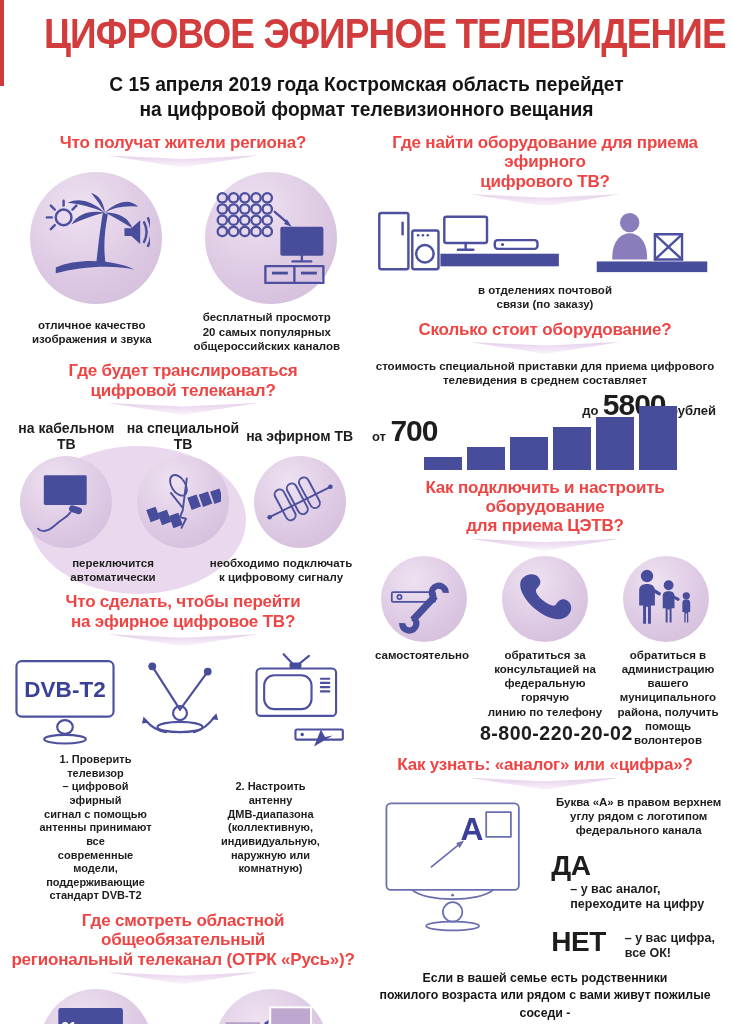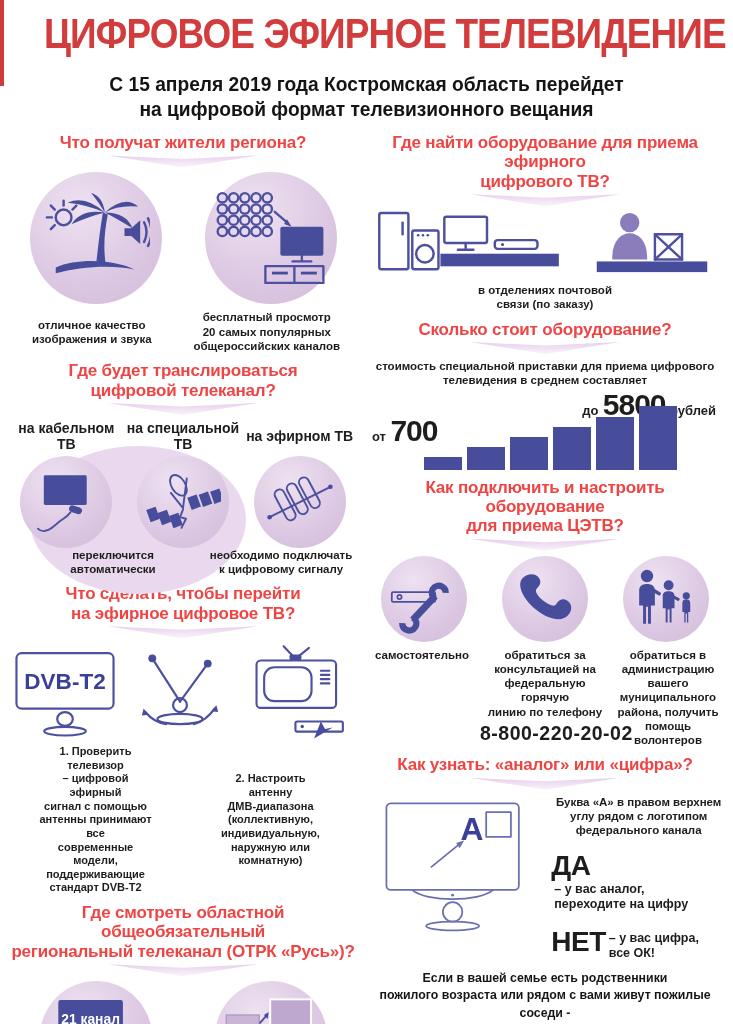--- a/index.html
+++ b/index.html
@@ -32,36 +32,36 @@
   .lbl{font-size:14px;font-weight:bold;text-align:center;}
   svg .s{fill:none;stroke:#4c509e;stroke-width:2.5;stroke-linecap:round;stroke-linejoin:round;}
   svg .s2{fill:none;stroke:#6a6fb0;stroke-width:2;stroke-linecap:round;stroke-linejoin:round;}
   svg .f{fill:#474c9b;stroke:none;}
   svg text{font-family:"Liberation Sans","DejaVu Sans",sans-serif;}
   
   .bwrap{position:relative;}
   .auto-ellipse{position:absolute;left:22px;top:26px;width:216px;height:148px;border-radius:50%;
                 background:#ead9ee;z-index:0;}
   .bwrap .row,.bwrap .notes{position:relative;z-index:1;}
-  .notes{display:flex;}
+  .notes{display:flex;margin-top:8px;}
   .note1{width:46%;margin-left:7%;}
   .note2{width:44%;margin-left:3%;}
   
   .chart{position:relative;height:78px;margin:4px 8px 0 8px;}
   .bars{position:absolute;left:52px;bottom:0;display:flex;align-items:flex-end;gap:5px;}
   .bars .bar{width:38px;background:#474c9b;}
   .price-from{position:absolute;left:0;bottom:22px;font-weight:800;}
   .price-to{position:absolute;right:2px;top:-4px;font-weight:800;}
   .price-small{font-size:13px;font-weight:800;}
   .price-big{font-size:30px;font-weight:800;letter-spacing:-1px;}
   .hotline-mid{font-size:19.5px;font-weight:800;white-space:nowrap;margin-top:3px;
                letter-spacing:.5px;}
   .yesno-word{font-size:28px;font-weight:800;letter-spacing:-.5px;}
   .yesno-text{font-size:12.5px;font-weight:bold;line-height:1.2;display:inline-block;
-              text-align:left;vertical-align:middle;margin-left:3px;}
+              text-align:left;vertical-align:middle;margin-left:19px;}
   .appeal{font-size:13px;font-weight:800;text-align:center;line-height:1.32;margin-top:8px;
           transform:scaleX(.95);transform-origin:center;color:#161616;}
   .steps-caps .cap{width:116px;font-size:11px;line-height:1.24;} .mt6{margin-top:6px;} .mt8{margin-top:8px;}
 </style>
 </head>
 <body>
 
 <div class="poster">
   <div class="red-stripe"></div>
   <div class="title">ЦИФРОВОЕ ЭФИРНОЕ ТЕЛЕВИДЕНИЕ</div>

